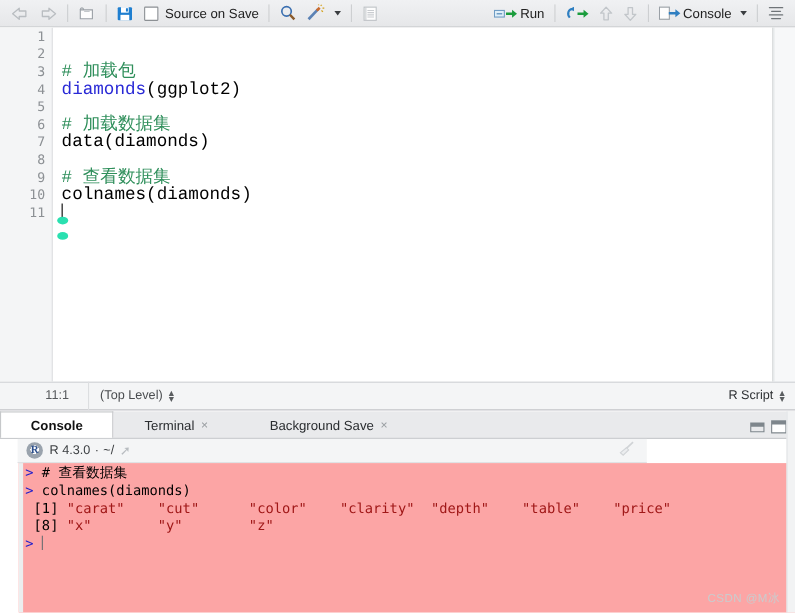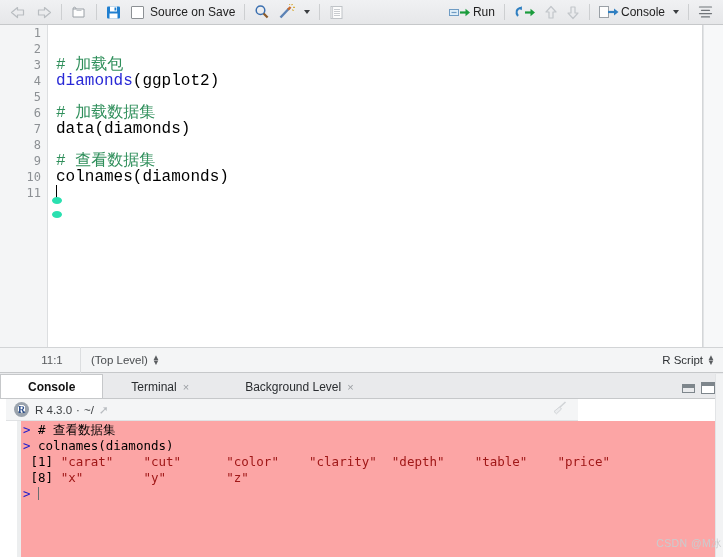--- a/index.html
+++ b/index.html
@@ -270,21 +270,21 @@
   .maxbtn {
     width: 14px; height: 12px;
     border: 1.5px solid #7e868c;
     border-top-width: 4px;
     background: #ffffff;
     box-sizing: border-box;
   }
 
   .console-head {
     position: absolute;
-    left: 6px; top: 25px;
+    left: 16px; top: 25px;
     width: 572px;
     height: 22px;
     background: #f4f5f6;
     border-bottom: 1px solid #e0e2e4;
     display: flex;
     align-items: center;
     box-sizing: border-box;
   }
   .rlogo {
     width: 15px; height: 15px;
@@ -352,21 +352,21 @@
   .console-caret {
     display: inline-block;
     width: 1px;
     height: 13px;
     background: #6a6d70;
     vertical-align: -2px;
   }
 
   .watermark {
     position: absolute;
-    right: 1px;
+    right: 14px;
     bottom: 6px;
     font-size: 10.5px;
     color: #c9ccce;
     letter-spacing: .4px;
   }
   .right-edge {
     position: absolute;
     right: 0; top: 374px;
     width: 8px;
     height: 183px;
@@ -570,21 +570,21 @@
 
   <div class="console-tabs" id="console-tabs">
       <div class="ctab active">
         <span>Console</span>
       </div>
       <div class="ctab">
         <span>Terminal</span>
         <span class="x">×</span>
       </div>
       <div class="ctab">
-        <span>Background Level</span>
+        <span>Background Save</span>
         <span class="x">×</span>
       </div>
     <div class="win-btns">
       <span class="minbtn"></span>
       <span class="maxbtn"></span>
     </div>
   </div>
 
   <div class="console-head">
     <span class="rlogo"></span>

